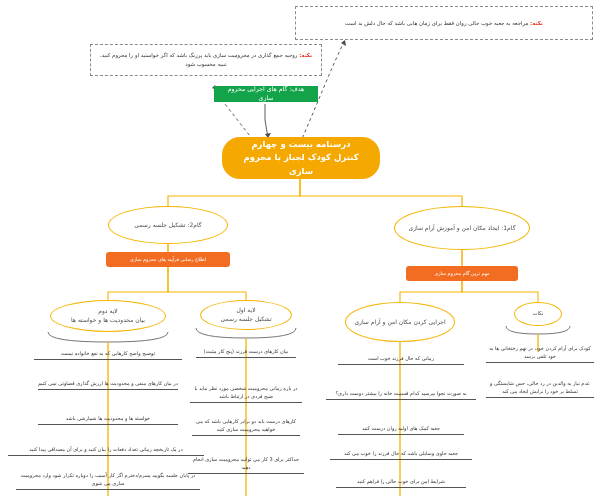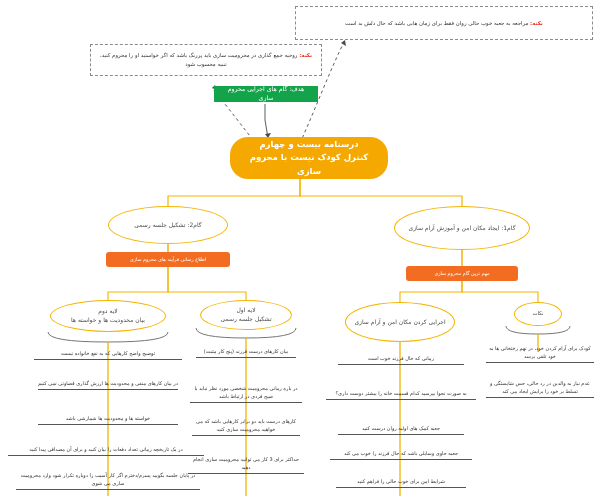--- a/index.html
+++ b/index.html
@@ -115,24 +115,24 @@
     <div>
       <span class="kw">نکته:</span>
       <span>روحیه جمع گذاری در محرومیت سازی باید پررنگ باشد که اگر خواستید او را محروم کنید، تنبیه محسوب شود</span>
     </div>
   </div>
 
   <div class="node goal" style="left:214px;top:86px;width:104px;height:16px;">
     <span>هدف: گام های اجرایی محروم سازی</span>
   </div>
 
-  <div class="node root" style="left:222px;top:137px;width:158px;height:42px;margin-left:8px;">
+  <div class="node root" style="left:222px;top:137px;width:158px;height:42px;">
     <div>
       <div>درسنامه بیست و چهارم</div>
-      <div>کنترل کودک نیست با محروم سازی</div>
+      <div>کنترل کودک لجباز با محروم سازی</div>
     </div>
   </div>
 
   <div class="node ellipse" style="left:394px;top:206px;width:136px;height:44px;">
     <span>گام1: ایجاد مکان امن و آموزش آرام سازی</span>
   </div>
 
   <div class="node pill" style="left:406px;top:266px;width:112px;height:15px;">
     <span>مهم ترین گام محروم سازی</span>
   </div>

